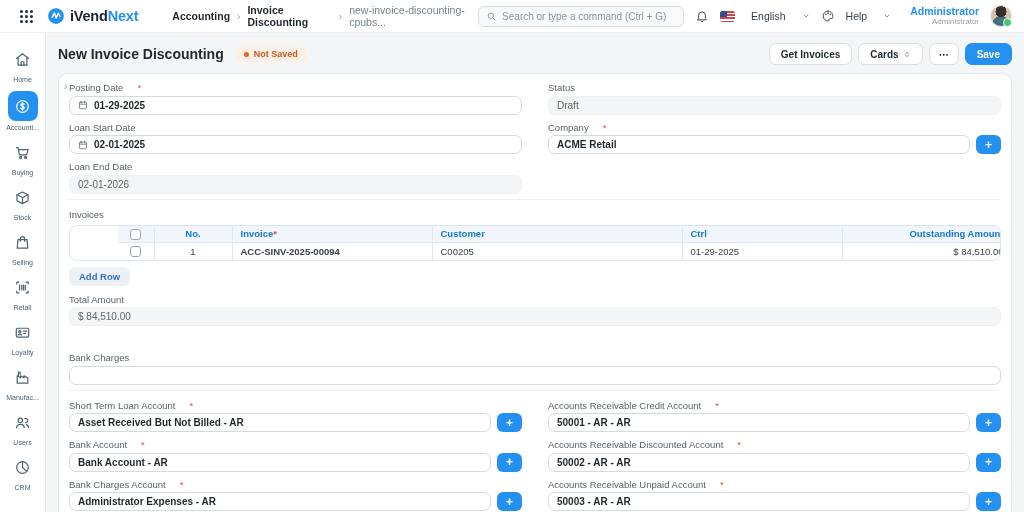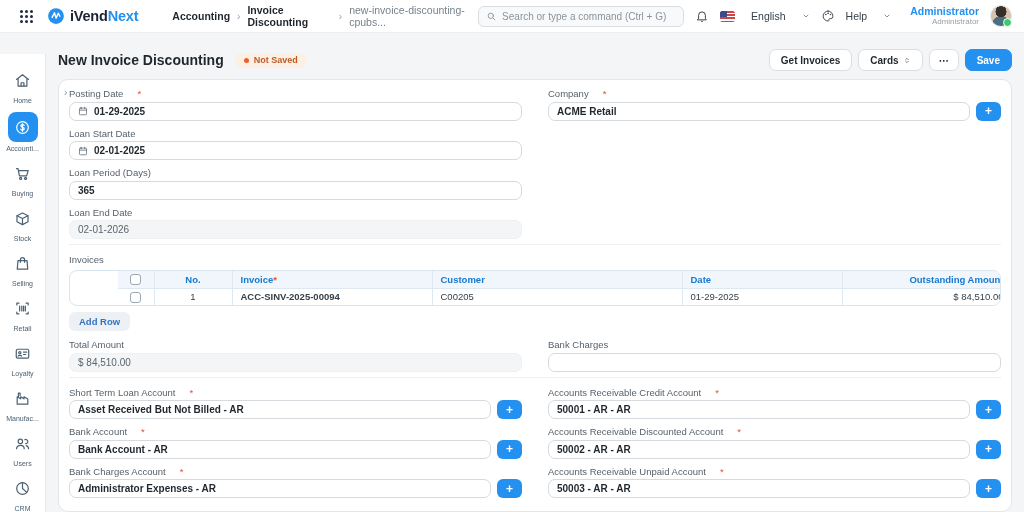--- a/index.html
+++ b/index.html
@@ -35,21 +35,21 @@
   .uname { color:#2490ef; font-weight:700; font-size:10.5px; }
   .urole { color:#97a0a8; font-size:8px; }
   .avatar { width:22px; height:22px; border-radius:50%; position:relative; flex:none; cursor:pointer;
             background:radial-gradient(circle at 50% 28%, #35302c 0 31%, transparent 32%),
                        radial-gradient(circle at 50% 95%, #48707f 0 42%, transparent 43%), #d9c2ad;
             border:1px solid #e4e7ea; }
   .avatar::after { content:""; position:absolute; right:-1px; bottom:-1px; width:7px; height:7px;
                    background:#3ec96a; border:1.5px solid #fff; border-radius:50%; }
 
   
-  .shell { display:flex; height:479px;align-items:flex-end; }
+  .shell { display:flex; height:479px; }
   .sidebar { width:46px; background:#fff; border-right:1px solid #e7eaec; padding-top:13px;
              display:flex; flex-direction:column; align-items:center; gap:8px; }
   .side-item { display:flex; flex-direction:column; align-items:center; gap:3px; cursor:pointer; width:100%; }
   .side-ic { width:30px; height:27px; display:grid; place-items:center; color:#4c6172; border-radius:8px; }
   .side-item.active .side-ic { background:#2490ef; color:#fff; height:30px; }
   .side-lb { font-size:7px; color:#4c6172; letter-spacing:0; }
 
   .main { flex:1; padding:8px 12px 0; min-width:0; }
 
   
@@ -96,21 +96,21 @@
   .grid thead th { border-top:none; background:#f0f6fb; color:#1579d0; font-weight:700; text-align:left; }
   .grid tbody td { border-bottom:none; background:#fff; color:#36414b; }
   .c-center { text-align:center !important; }
   .c-right { text-align:right !important; }
   .cell-invoice { font-weight:700; color:#1f272e; }
   .cbx { display:inline-block; width:11px; height:11px; border:1.5px solid #9aa8b4; border-radius:3px;
          background:#fff; vertical-align:middle; cursor:pointer; }
   .row-ic { color:#8e9aa4; display:inline-flex; vertical-align:middle; }
   .add-row { margin-top:6px; height:19px; padding:0 10px; border:none; border-radius:6px; background:#edf1f5;
              color:#3573c0; font-size:9.5px; font-weight:700; cursor:pointer; font-family:"Liberation Sans", sans-serif; }
-  .amounts { margin-top:8px; }
+  .amounts { margin-top:8px;flex-direction:column; }
 </style>
 </head>
 <body>
 
 <header class="navbar">
   <div class="nav-left">
     <div class="grid-icon">
         <i></i>
         <i></i>
         <i></i>
@@ -336,38 +336,38 @@
             <div class="control">
               <span class="cal">
                   <svg width="10" height="10" viewBox="0 0 24 24" fill="none" stroke="currentColor" stroke-width="2" stroke-linecap="round">
                     <rect x="3.5" y="5" width="17" height="16" rx="2"></rect>
                     <path d="M8 3v4M16 3v4M3.5 10h17"></path>
                   </svg>
                 </span>
               <span>02-01-2025</span>
             </div>
           </div>
-          <div class="field">
-            <div class="flabel">
-                <span>Loan Period (Days)</span>
-              </div>
-            <div class="control">
-                <input value="365" style="">
-              </div>
-          </div>
           <div class="field" style="margin-bottom:0;">
             <div class="flabel">
                 <span>Loan End Date</span>
               </div>
             <div class="control readonly">
                 <span>02-01-2026</span>
               </div>
           </div>
         </div>
         <div class="fcol">
+          <div class="field">
+            <div class="flabel">
+                <span>Status</span>
+              </div>
+            <div class="control readonly">
+                <span>Draft</span>
+              </div>
+          </div>
           <div class="field">
             <div class="flabel">
                 <span>Company</span>
                 <span class="req">*</span>
               </div>
             <div class="with-add">
               <div class="control">
                   <span>ACME Retail</span>
                 </div>
               <button class="add-btn">+</button>
@@ -390,21 +390,21 @@
               <col style="width:160px">
               <col style="width:170px">
               <col style="width:40px">
             </colgroup>
           <thead>
             <tr>
               <th class="c-center"><span class="cbx"></span></th>
               <th class="c-center">No.</th>
               <th><span>Invoice</span><span class="req">*</span></th>
               <th>Customer</th>
-              <th>Date</th>
+              <th>Ctrl</th>
               <th class="c-right">Outstanding Amount</th>
               <th class="c-center"><span class="row-ic">
                     <svg width="10" height="10" viewBox="0 0 24 24" fill="none" stroke="currentColor" stroke-width="2" stroke-linecap="round">
                       <circle cx="12" cy="12" r="3.2"></circle>
                       <path d="M12 5V3M12 21v-2M5 12H3M21 12h-2M6.8 6.8 5.4 5.4M18.6 18.6l-1.4-1.4M6.8 17.2l-1.4 1.4M18.6 5.4l-1.4 1.4"></path>
                     </svg>
                   </span></th>
             </tr>
           </thead>
           <tbody>

